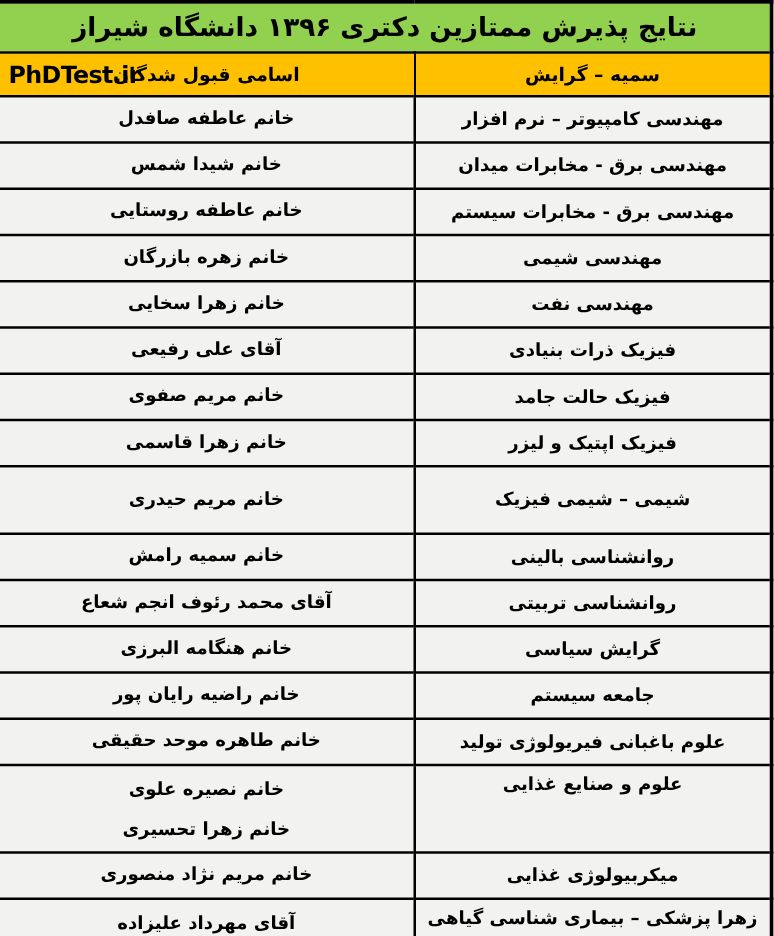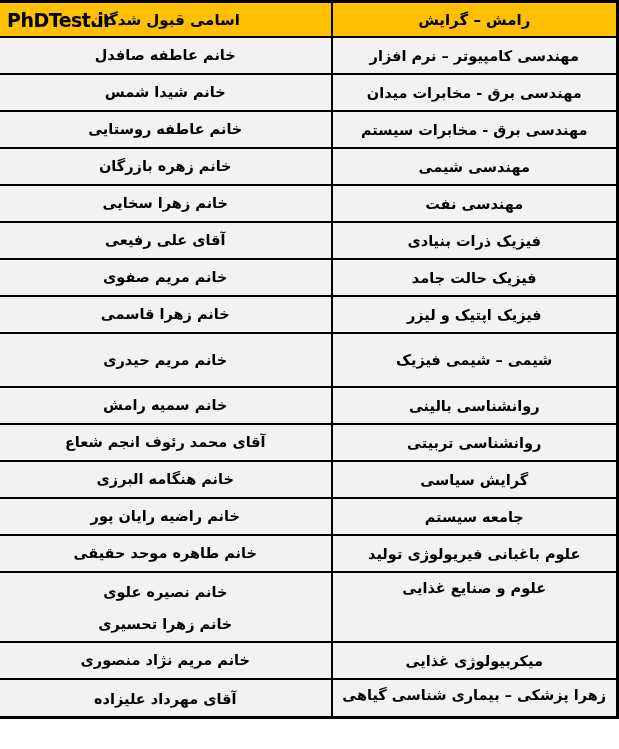--- a/index.html
+++ b/index.html
@@ -68,22 +68,25 @@
 </style>
 </head>
 <body>
 
 <table class="results">
   <colgroup>
     <col class="col-field">
     <col class="col-names">
   </colgroup>
   <thead>
+    <tr class="title-row">
+      <td colspan="2">نتایج  پذیرش ممتازین دکتری  ۱۳۹۶  دانشگاه شیراز</td>
+    </tr>
     <tr class="header-row">
-      <td class="field-header">رامش – گرایش</td>
+      <td class="field-header">سمیه – گرایش</td>
       <td class="names-header">
         <span class="logo">PhDTest.ir</span>
         <span>اسامی قبول شدگان</span>
       </td>
     </tr>
   </thead>
   <tbody id="rows-body">
   <tr>
     <td class="field-cell">
       <div class="field-text">مهندسی کامپیوتر – نرم افزار</div>

